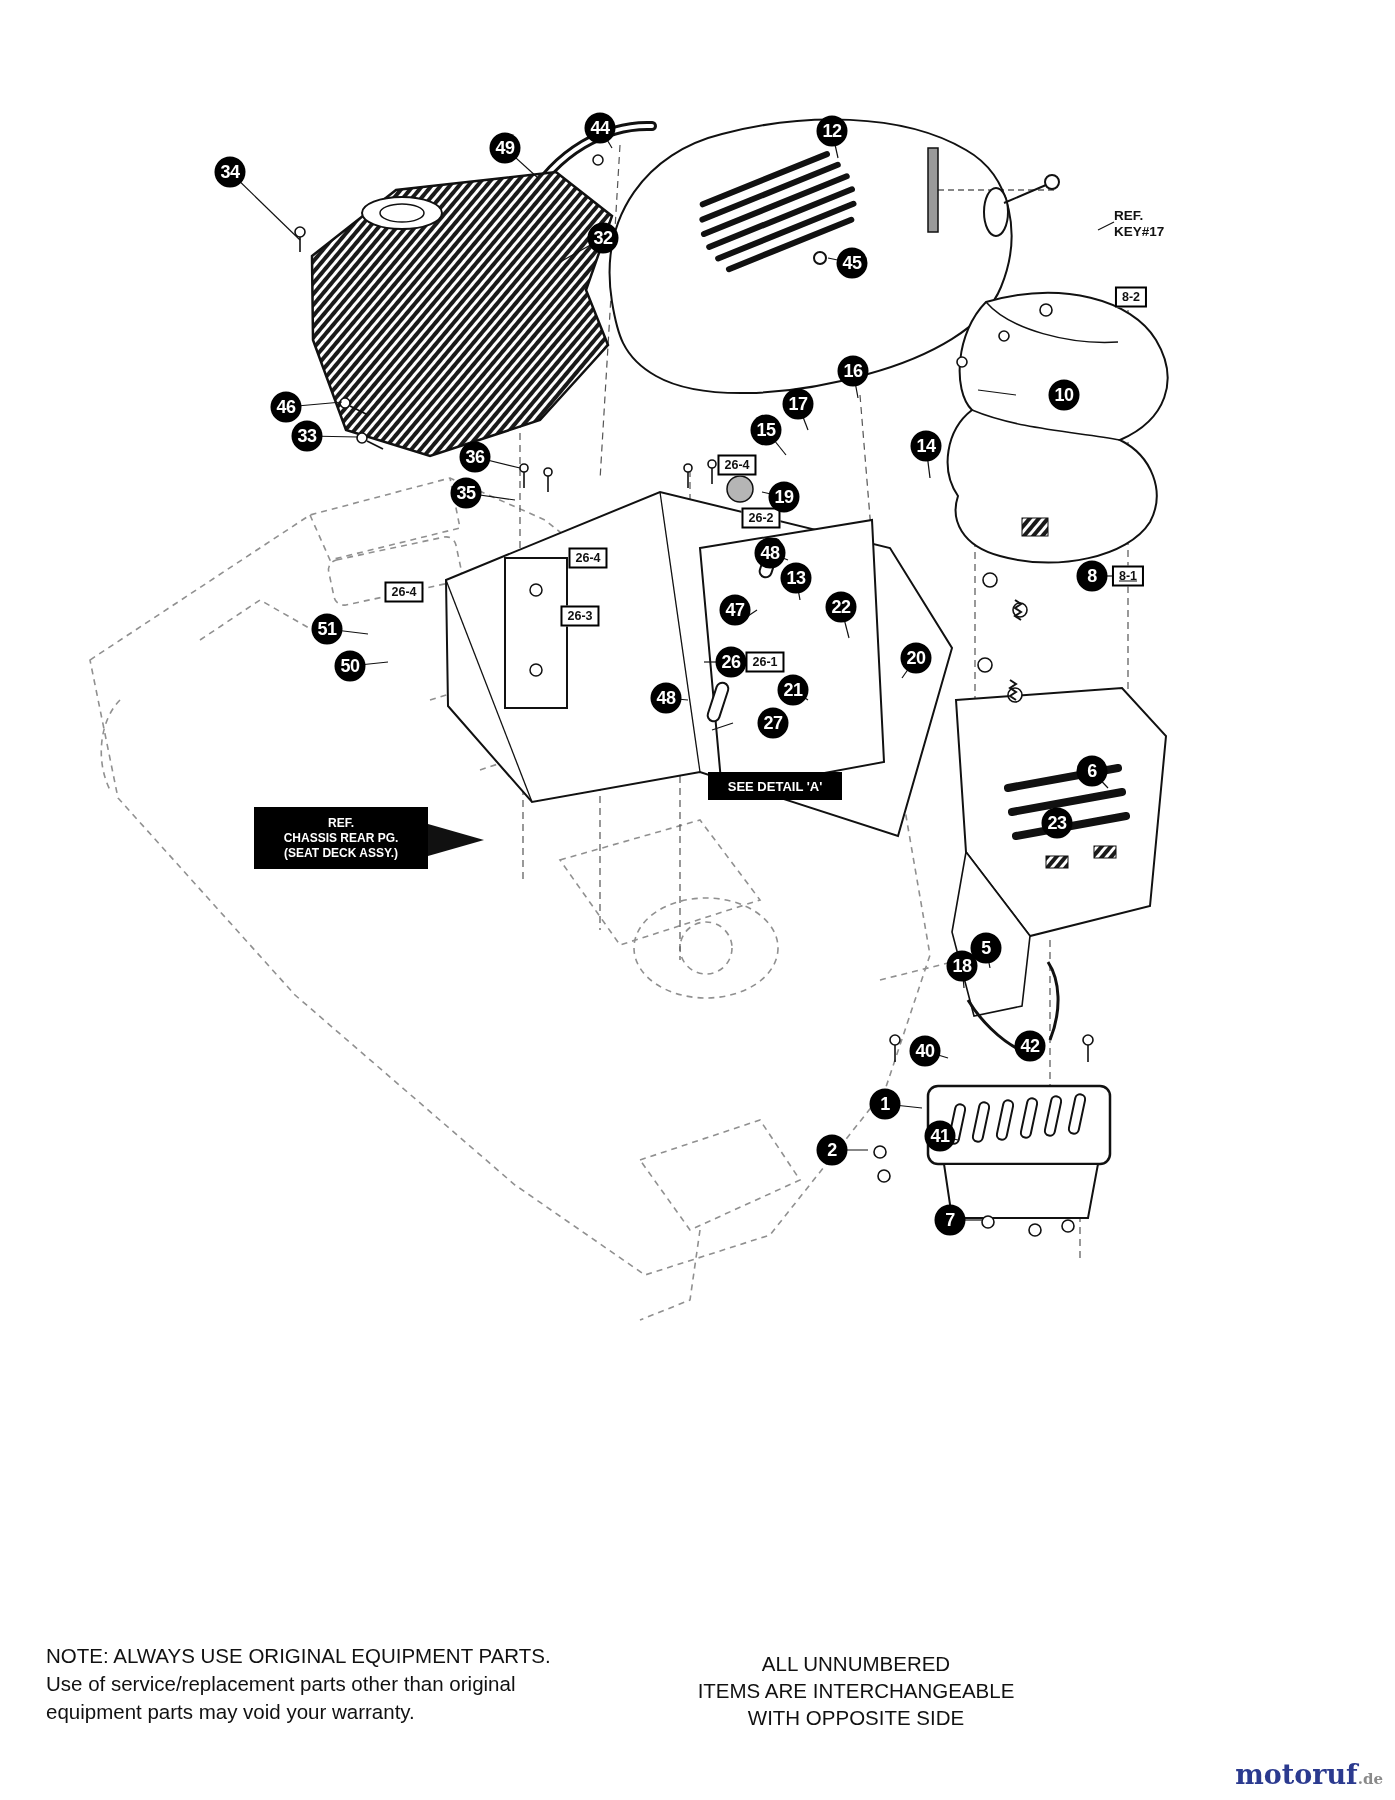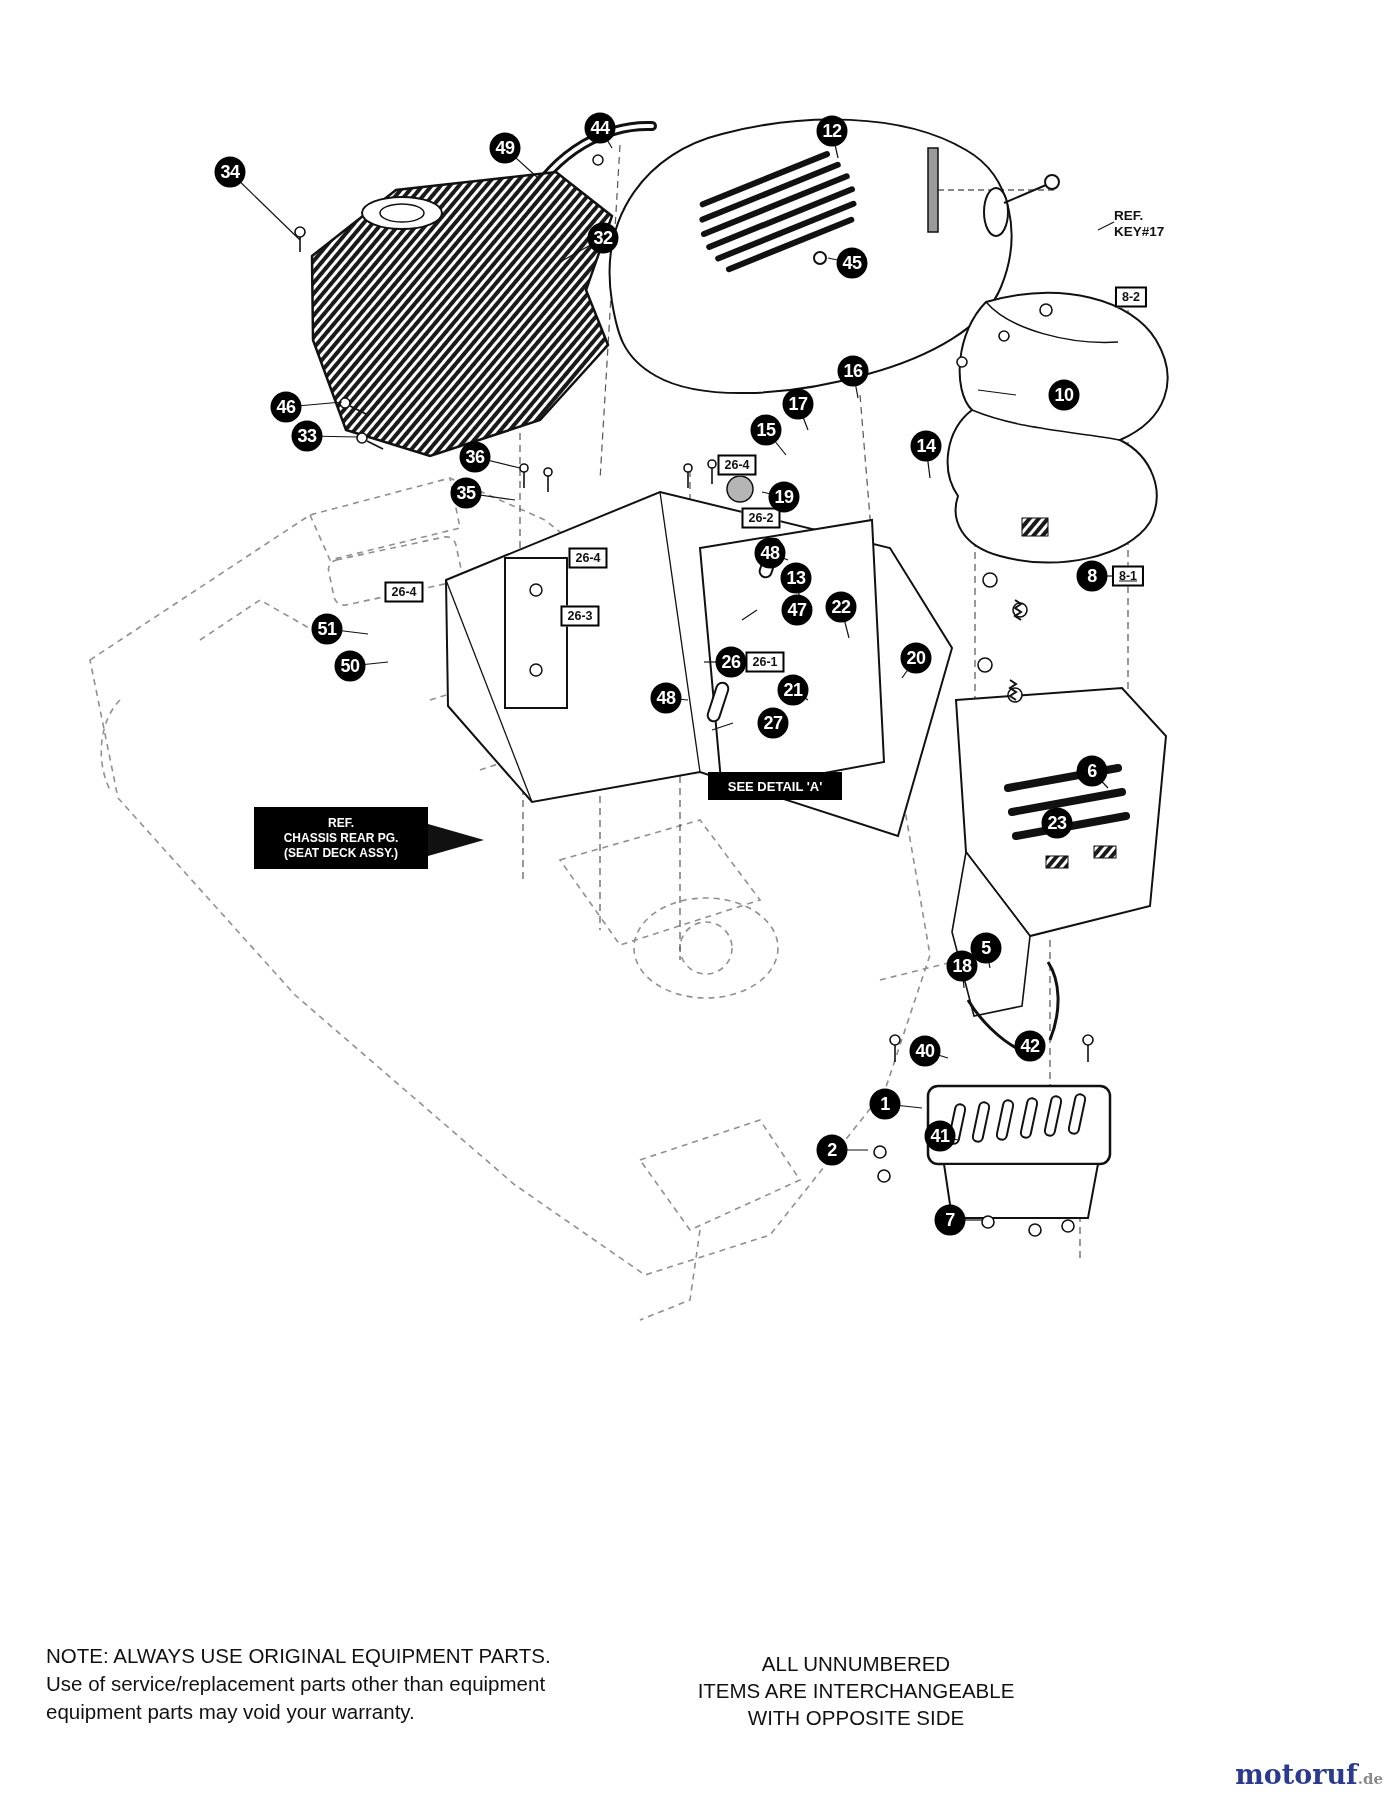--- a/index.html
+++ b/index.html
@@ -259,21 +259,21 @@
       <div class="callout" style="left: 926px; top: 446px;">14</div>
       <div class="callout" style="left: 286px; top: 407px;">46</div>
       <div class="callout" style="left: 307px; top: 436px;">33</div>
       <div class="callout" style="left: 475px; top: 457px;">36</div>
       <div class="callout" style="left: 466px; top: 493px;">35</div>
       <div class="callout" style="left: 784px; top: 497px;">19</div>
       <div class="callout" style="left: 770px; top: 553px;">48</div>
       <div class="callout" style="left: 796px; top: 578px;">13</div>
       <div class="callout" style="left: 1092px; top: 576px;">8</div>
       <div class="callout" style="left: 841px; top: 607px;">22</div>
-      <div class="callout" style="left: 797px; top: 610px;">47</div>
+      <div class="callout" style="left: 735px; top: 610px;">47</div>
       <div class="callout" style="left: 327px; top: 629px;">51</div>
       <div class="callout" style="left: 916px; top: 658px;">20</div>
       <div class="callout" style="left: 731px; top: 662px;">26</div>
       <div class="callout" style="left: 350px; top: 666px;">50</div>
       <div class="callout" style="left: 793px; top: 690px;">21</div>
       <div class="callout" style="left: 666px; top: 698px;">48</div>
       <div class="callout" style="left: 733px; top: 723px; margin-left: 40px;">27</div>
       <div class="callout" style="left: 1092px; top: 771px;">6</div>
       <div class="callout" style="left: 1057px; top: 823px;">23</div>
       <div class="callout" style="left: 986px; top: 948px;">5</div>
@@ -281,21 +281,21 @@
       <div class="callout" style="left: 925px; top: 1051px;">40</div>
       <div class="callout" style="left: 1030px; top: 1046px;">42</div>
       <div class="callout" style="left: 885px; top: 1104px;">1</div>
       <div class="callout" style="left: 832px; top: 1150px;">2</div>
       <div class="callout" style="left: 940px; top: 1136px;">41</div>
       <div class="callout" style="left: 950px; top: 1220px;">7</div>
     </div>
 
   <div class="note-left">
     <div>NOTE: ALWAYS USE ORIGINAL EQUIPMENT PARTS.</div>
-    <div>Use of service/replacement parts other than equipment</div>
+    <div>Use of service/replacement parts other than original</div>
     <div>equipment parts may void your warranty.</div>
   </div>
   <div class="note-right">
     <div>ALL UNNUMBERED</div>
     <div>ITEMS ARE INTERCHANGEABLE</div>
     <div>WITH OPPOSITE SIDE</div>
   </div>
 
   <div class="brand">
     <span class="brand-name">motoruf</span><span class="brand-tld">.de</span>

